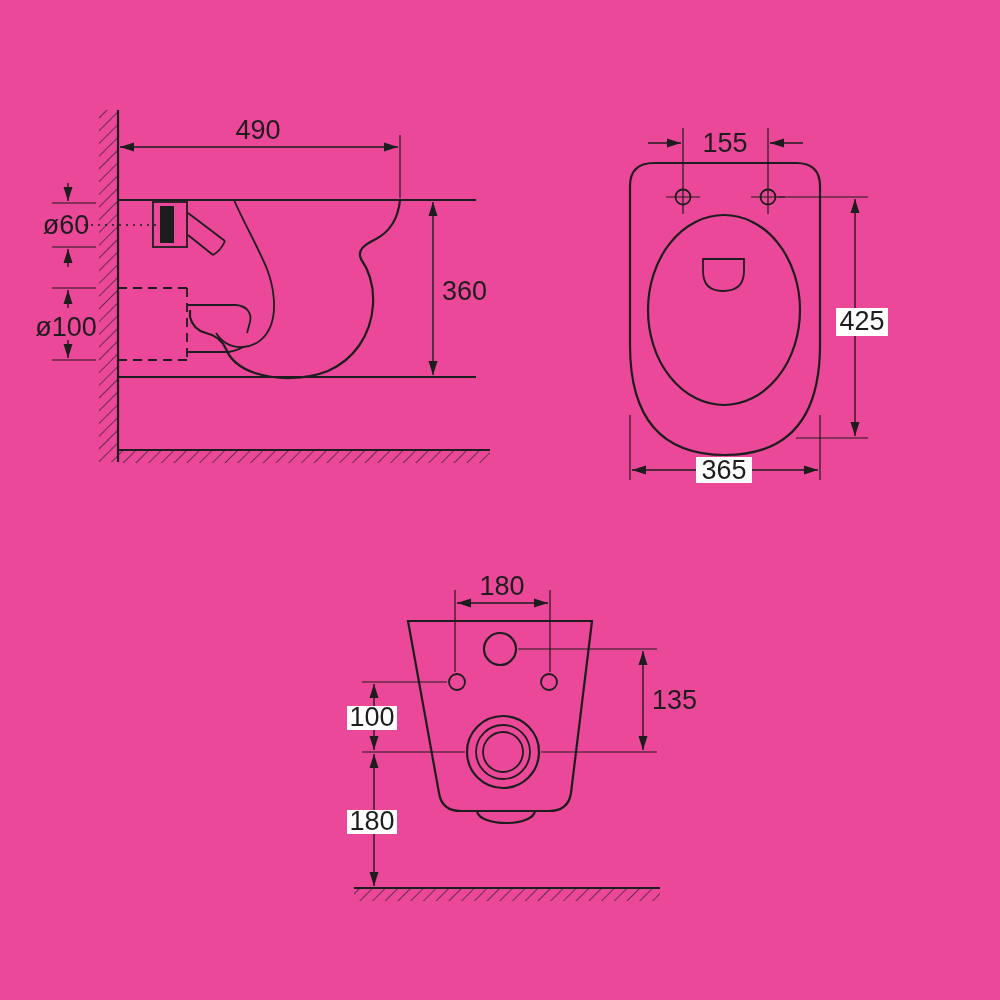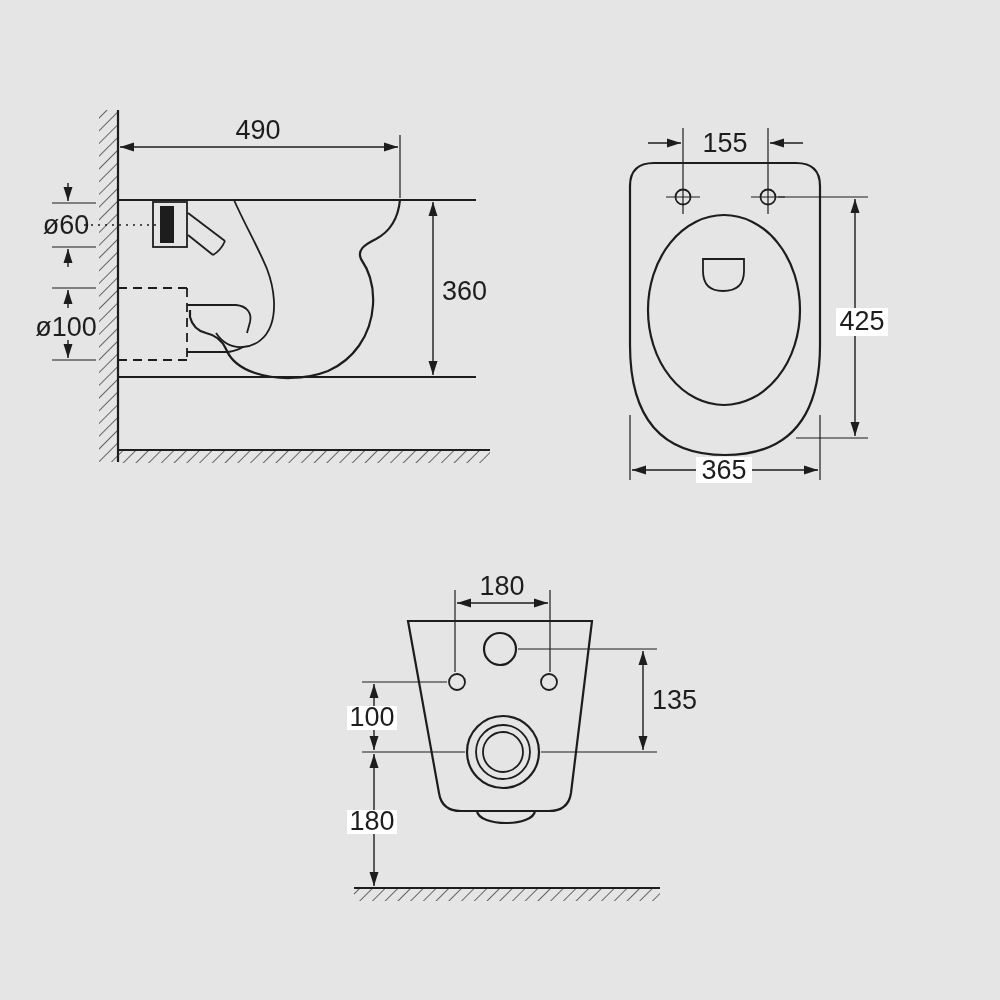--- a/index.html
+++ b/index.html
@@ -7,21 +7,21 @@
     padding: 0;
     background: #ffffff;
     width: 1000px;
     height: 1000px;
     font-family: "Liberation Sans", sans-serif;
   }
   .canvas {
     position: relative;
     width: 1000px;
     height: 1000px;
-    background: #e5e5e5;
+    background: #ec4899;
   }
   svg { display: block; }
   .dim-text {
     font-family: "Liberation Sans", sans-serif;
     font-size: 27px;
     fill: #1d1d1d;
   }
   .outline { stroke: #1d1d1d; stroke-width: 2.2; fill: none; }
   .inner { stroke: #1d1d1d; stroke-width: 1.8; fill: none; }
   .dimline { stroke: #1d1d1d; stroke-width: 1.4; fill: none; }

